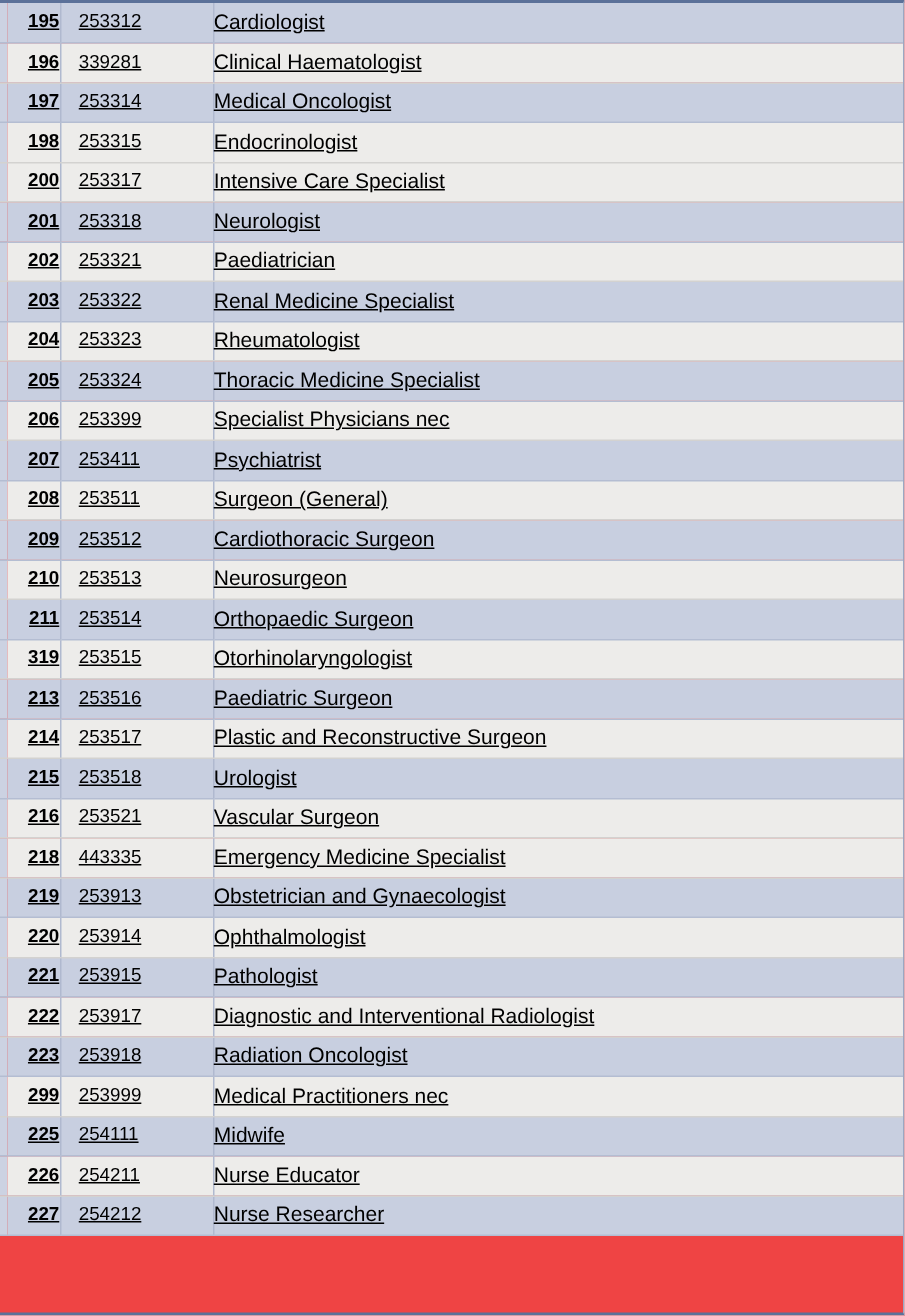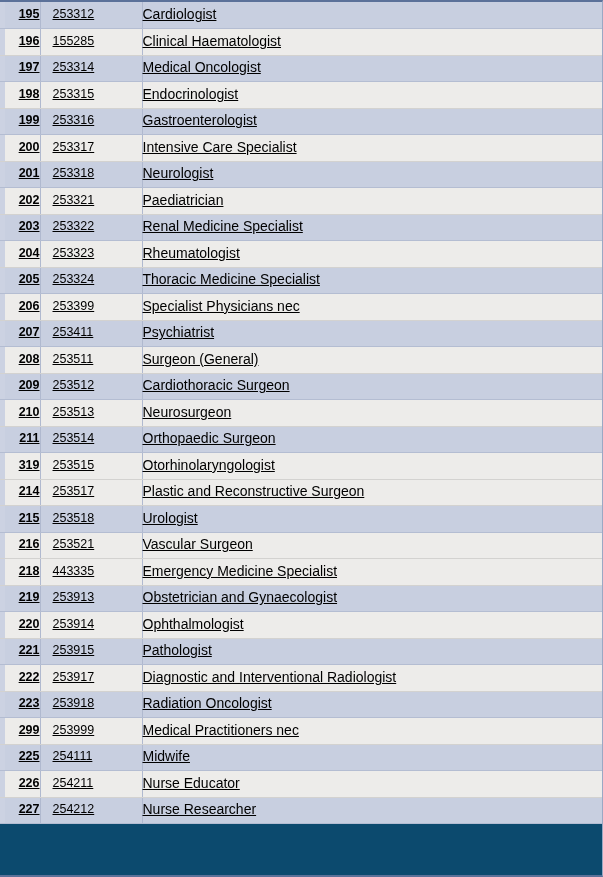--- a/index.html
+++ b/index.html
@@ -13,21 +13,21 @@
     height: 877px;
     overflow: hidden;
     font-family: "Liberation Sans", sans-serif;
   }
 
   #occupation-table-wrap {
     position: relative;
     width: 603px;
     height: 877px;
     box-sizing: border-box;
-    background: #0c4a6e;
+    background: #ef4444;
     border-top: 2px solid #5b7199;
     border-bottom: 2px solid #5b7199;
     border-right: 1px solid #9aa8c4;
     overflow: hidden;
   }
 
   table.occ-table {
     width: 603px;
     border-collapse: collapse;
     table-layout: fixed;
@@ -115,41 +115,35 @@
     <tbody id="table-body">
         <tr class="row shade">
           <td class="cell-gutter"></td>
           <td class="cell-num"><span>195</span></td>
           <td class="cell-code"><span>253312</span></td>
           <td class="cell-title"><span>Cardiologist</span></td>
         </tr>
         <tr class="row plain">
           <td class="cell-gutter"></td>
           <td class="cell-num"><span>196</span></td>
-          <td class="cell-code"><span>155285</span></td>
+          <td class="cell-code"><span>339281</span></td>
           <td class="cell-title"><span>Clinical Haematologist</span></td>
         </tr>
         <tr class="row shade">
           <td class="cell-gutter"></td>
           <td class="cell-num"><span>197</span></td>
           <td class="cell-code"><span>253314</span></td>
           <td class="cell-title"><span>Medical Oncologist</span></td>
         </tr>
         <tr class="row plain">
           <td class="cell-gutter"></td>
           <td class="cell-num"><span>198</span></td>
           <td class="cell-code"><span>253315</span></td>
           <td class="cell-title"><span>Endocrinologist</span></td>
         </tr>
-        <tr class="row shade">
-          <td class="cell-gutter"></td>
-          <td class="cell-num"><span>199</span></td>
-          <td class="cell-code"><span>253316</span></td>
-          <td class="cell-title"><span>Gastroenterologist</span></td>
-        </tr>
         <tr class="row plain">
           <td class="cell-gutter"></td>
           <td class="cell-num"><span>200</span></td>
           <td class="cell-code"><span>253317</span></td>
           <td class="cell-title"><span>Intensive Care Specialist</span></td>
         </tr>
         <tr class="row shade">
           <td class="cell-gutter"></td>
           <td class="cell-num"><span>201</span></td>
           <td class="cell-code"><span>253318</span></td>
@@ -214,20 +208,26 @@
           <td class="cell-num"><span>211</span></td>
           <td class="cell-code"><span>253514</span></td>
           <td class="cell-title"><span>Orthopaedic Surgeon</span></td>
         </tr>
         <tr class="row plain">
           <td class="cell-gutter"></td>
           <td class="cell-num"><span>319</span></td>
           <td class="cell-code"><span>253515</span></td>
           <td class="cell-title"><span>Otorhinolaryngologist</span></td>
         </tr>
+        <tr class="row shade">
+          <td class="cell-gutter"></td>
+          <td class="cell-num"><span>213</span></td>
+          <td class="cell-code"><span>253516</span></td>
+          <td class="cell-title"><span>Paediatric Surgeon</span></td>
+        </tr>
         <tr class="row plain">
           <td class="cell-gutter"></td>
           <td class="cell-num"><span>214</span></td>
           <td class="cell-code"><span>253517</span></td>
           <td class="cell-title"><span>Plastic and Reconstructive Surgeon</span></td>
         </tr>
         <tr class="row shade">
           <td class="cell-gutter"></td>
           <td class="cell-num"><span>215</span></td>
           <td class="cell-code"><span>253518</span></td>

